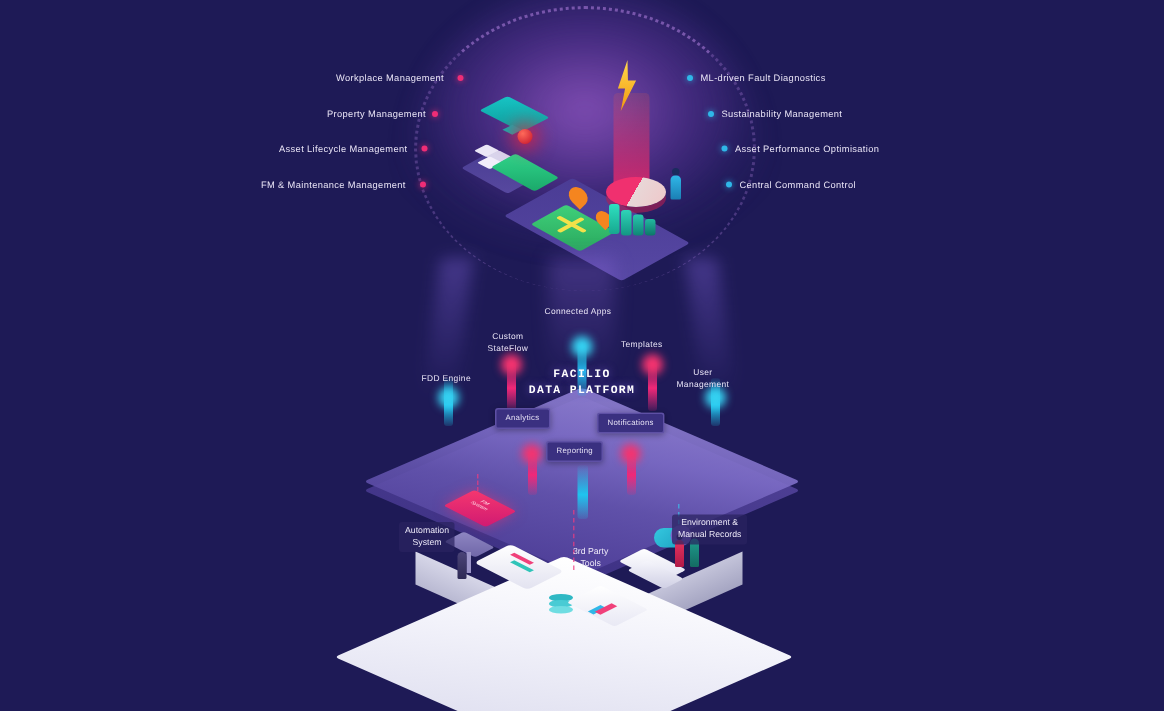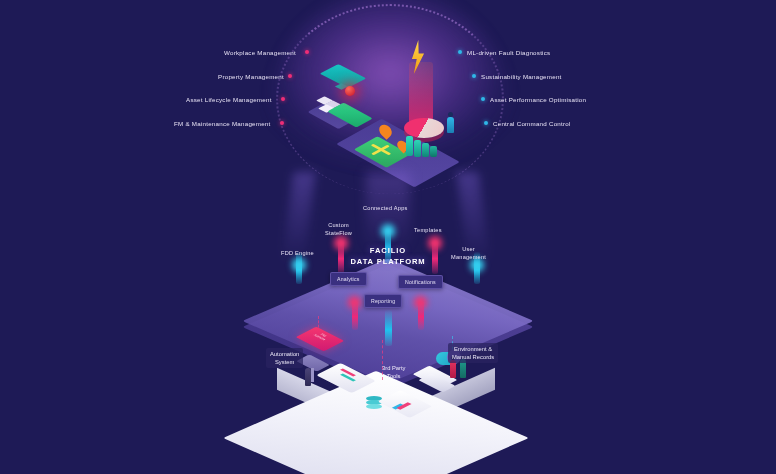--- a/index.html
+++ b/index.html
@@ -104,20 +104,21 @@
   .platform-title{
     position:absolute;
     color:#ffffff;
     font-size:7.6px;
     font-weight:bold;
     letter-spacing:.9px;
     text-align:center;
     line-height:1.45;
     white-space:nowrap;
     text-shadow:0 0 6px rgba(120,90,220,.8);
+    font-family:Liberation Mono, monospace;
   }
 
   
   .base-top{
     position:absolute;left:268px;top:330px;width:216px;height:216px;
     background:linear-gradient(150deg,#ffffff 0%,#f2f2fa 40%,#dcdcee 100%);
     transform:scaleY(.44) rotate(45deg);
     border-radius:3px;
   }
   .base-side-l{

